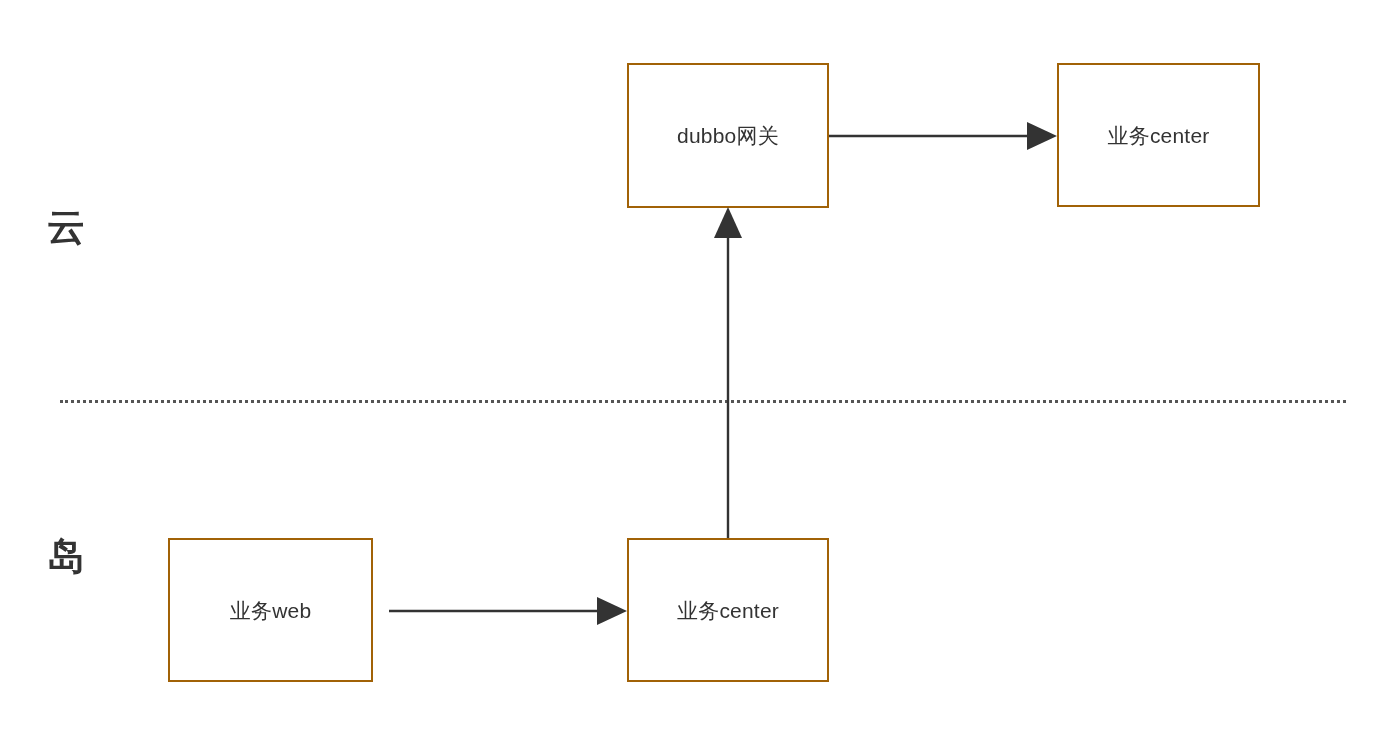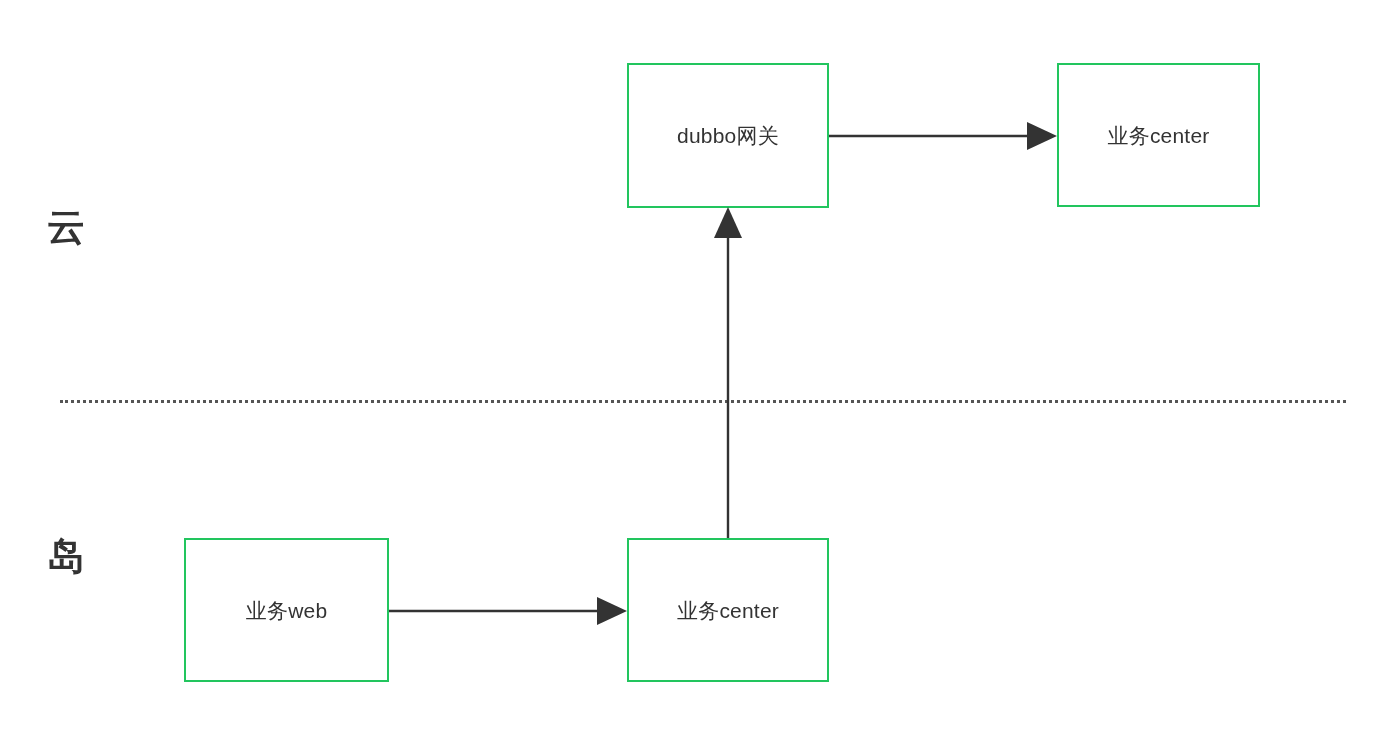--- a/index.html
+++ b/index.html
@@ -14,21 +14,21 @@
     position: relative;
     width: 1374px;
     height: 738px;
     background: #ffffff;
     overflow: hidden;
   }
   .node {
     position: absolute;
     box-sizing: border-box;
     background: #ffffff;
-    border: 2px solid #22c55e;
+    border: 2px solid #a16207;
     display: flex;
     align-items: center;
     justify-content: center;
   }
   .node-label {
     font-size: 21px;
     color: #333333;
     line-height: 1;
     white-space: nowrap;
     letter-spacing: 0.2px;
@@ -72,21 +72,21 @@
   <div class="divider" style="left:60px; top:400px; width:1286px;"></div>
 
   <div class="node" style="left:627px; top:63px; width:202px; height:145px;">
     <span class="node-label">dubbo网关</span>
   </div>
 
   <div class="node" style="left:1057px; top:63px; width:203px; height:144px;">
     <span class="node-label">业务center</span>
   </div>
 
-  <div class="node" style="left:184px; top:538px; width:205px; height:144px;">
+  <div class="node" style="left:168px; top:538px; width:205px; height:144px;">
     <span class="node-label">业务web</span>
   </div>
 
   <div class="node" style="left:627px; top:538px; width:202px; height:144px;">
     <span class="node-label">业务center</span>
   </div>
 
   <svg class="edge" style="left:0; top:0;" width="1374" height="738">
     <line x1="829" y1="136" x2="1040" y2="136"></line>
     <polygon points="1057,136 1027,122 1027,150"></polygon>

